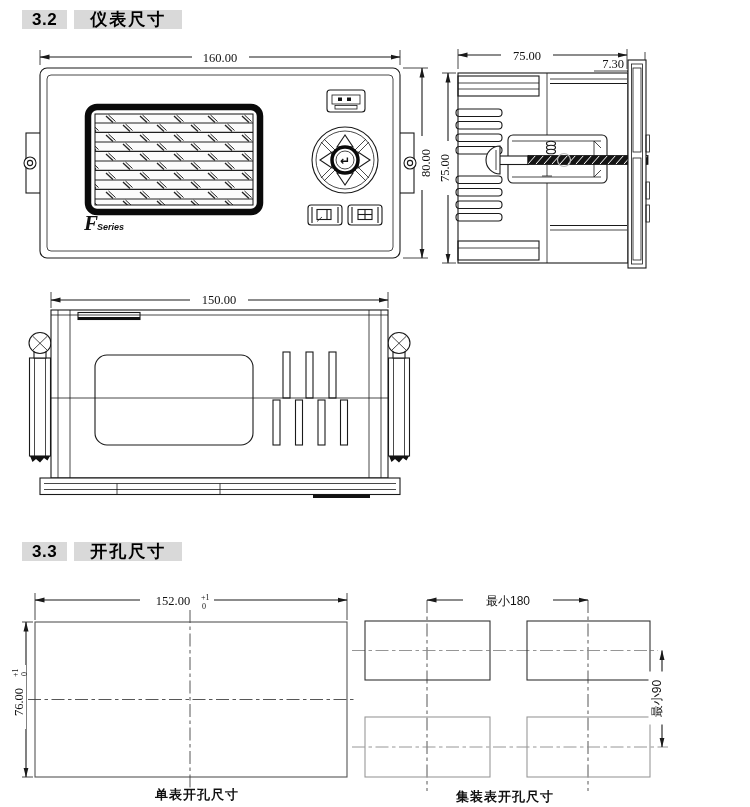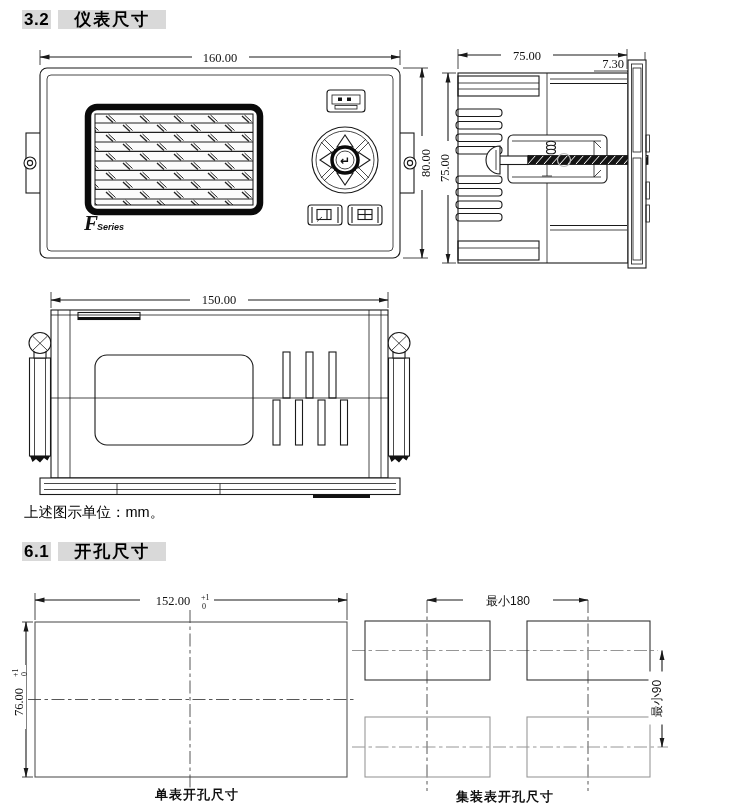--- a/index.html
+++ b/index.html
@@ -1,19 +1,19 @@
 <!DOCTYPE html>
 <html><head>
 <meta charset="utf-8">
 <style>
   html,body{margin:0;padding:0;background:#fff;}
   .page{position:relative;width:750px;height:807px;background:#fff;overflow:hidden;
         font-family:"Liberation Sans",sans-serif;color:#000;}
   .heading{position:absolute;left:22px;font-weight:bold;font-size:17px;letter-spacing:.5px;}
-  .heading .num{background:#d9d9d9;padding:0 2px;margin-right:7px;}
+  .heading .num{background:#d9d9d9;padding:0 10px;margin-right:7px;}
   .heading .ttl{background:#d9d9d9;padding:0 16px;letter-spacing:2px;}
   .h32{top:8px;}
   .h33{top:540px;}
   .note{position:absolute;left:24px;top:503px;font-size:14.5px;}
   svg{position:absolute;left:0;}
   #svg-meter{top:38px;}
   #svg-cutout{top:583px;}
   svg text{fill:#111;stroke:none;}
   .dim{font:12.5px "Liberation Serif",serif;}
   .dimcn{font:12px "Liberation Sans",sans-serif;}
@@ -294,24 +294,23 @@
         <rect class="ln wfill" x="40" y="440" width="360" height="16.5" stroke-width="1.3"></rect>
         <line class="ln thin" x1="44" y1="445.5" x2="396" y2="445.5"></line>
         <line class="ln thin" x1="44" y1="451.5" x2="396" y2="451.5"></line>
         <line class="ln thin" x1="117" y1="445.5" x2="117" y2="456.5"></line>
         <line class="ln thin" x1="220" y1="445.5" x2="220" y2="456.5"></line>
         <rect x="313" y="456.5" width="57" height="3.5" fill="#111"></rect>
       </g>
     </g>
   </svg>
 
-  <div class="note">上述图示单位：mm。</div>
 
   <div class="heading h33">
-    <span class="num">6.1</span><span class="ttl">开孔尺寸</span>
+    <span class="num">3.3</span><span class="ttl">开孔尺寸</span>
   </div>
 
   <svg id="svg-cutout" width="750" height="224" viewBox="0 0 750 224">
     <defs>
       <marker id="ah2" viewBox="0 0 10 6" refX="9.5" refY="3" markerWidth="10" markerHeight="6" orient="auto-start-reverse" markerUnits="userSpaceOnUse">
         <path d="M10,3 L0,0.5 L0,5.5 Z" fill="#1a1a1a"></path>
       </marker>
     </defs>
 
     <g>

